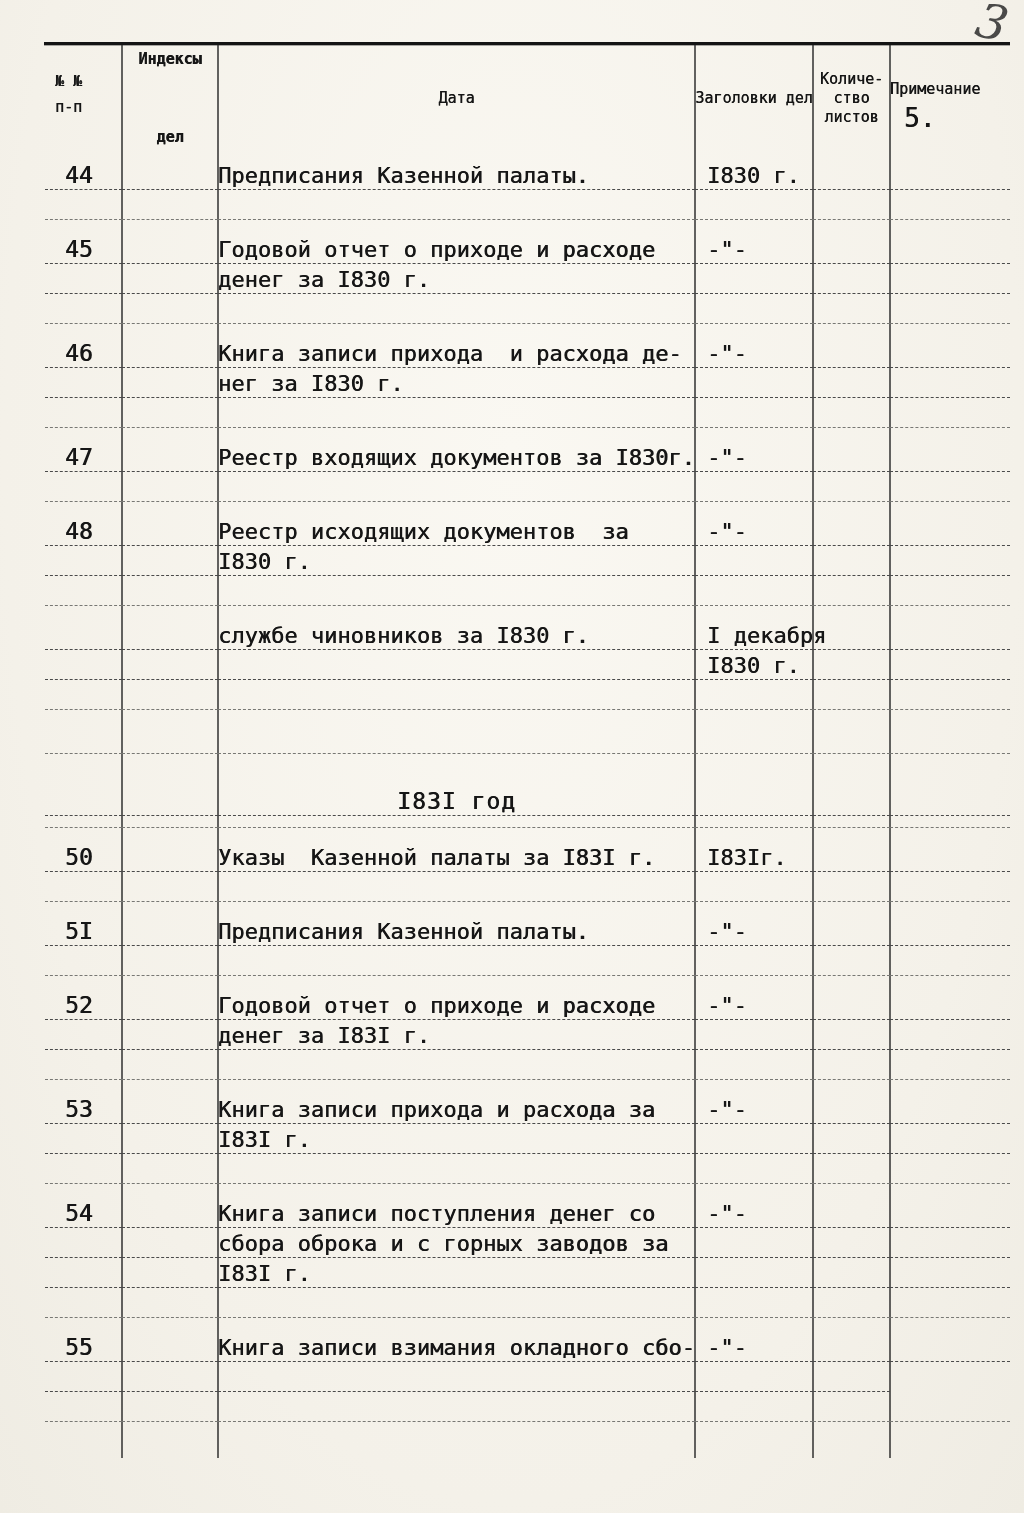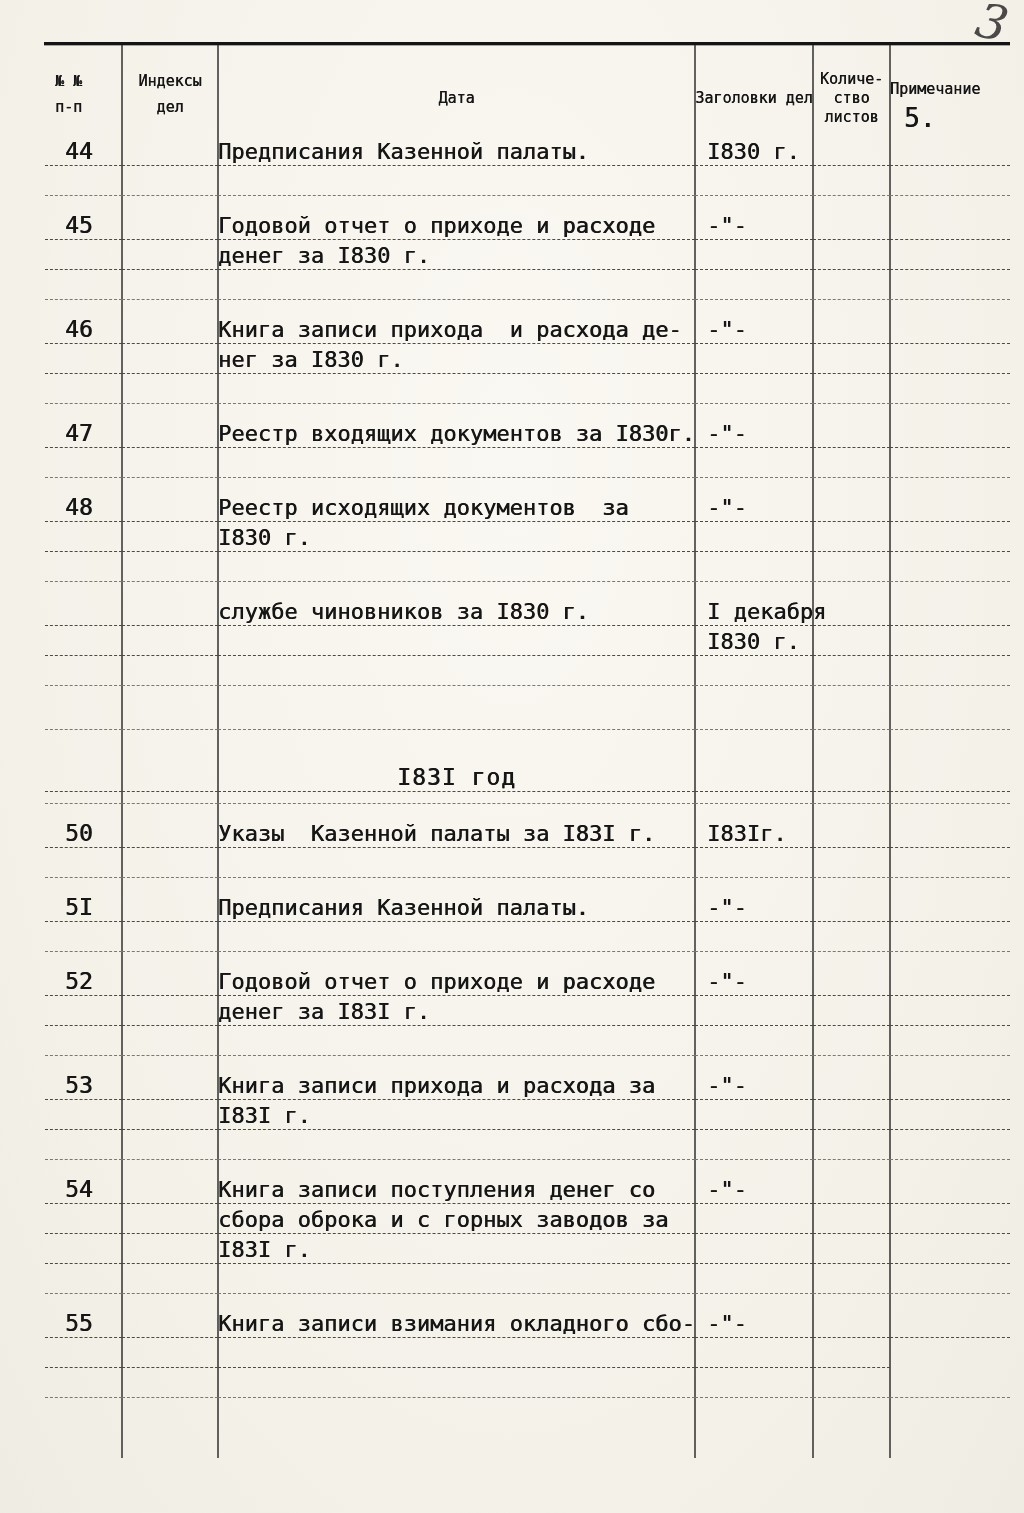--- a/index.html
+++ b/index.html
@@ -36,27 +36,27 @@
     position:absolute;left:45px;top:46px;width:965px;height:104px;
     display:grid;grid-template-columns:77px 96px 477px 118px 77px 120px;
   }
   .hcell{
     display:flex;flex-direction:column;align-items:center;justify-content:center;
     font-size:15px;line-height:19px;text-align:center;
     text-shadow:.4px 0 0 currentColor;
   }
   .h-num{align-items:flex-start;padding-left:10px;justify-content:flex-start;padding-top:22px;}
   .h-num div{line-height:26px;}
-  .h-idx{justify-content:flex-start;padding-top:22px;}
+  .h-idx{justify-content:space-between;font-weight:bold;}
   .h-idx div{line-height:26px;}
   .h-note{justify-content:flex-start;padding-top:34px;align-items:flex-start;padding-left:0;}
   .sheet-label{font-size:26px;margin-top:10px;padding-left:14px;text-shadow:.6px 0 0 currentColor;}
 
   
-  .tbody{position:absolute;left:45px;top:136px;width:965px;}
+  .tbody{position:absolute;left:45px;top:160px;width:965px;}
   .row-block{margin-bottom:14px;}
   .line{
     display:grid;grid-template-columns:77px 96px 477px 118px 77px 120px;
     height:30px;align-items:end;
   }
   .cell{
     height:100%;display:flex;align-items:flex-end;
     border-bottom:1px dashed #4a4a4a;
     overflow:visible;
   }

